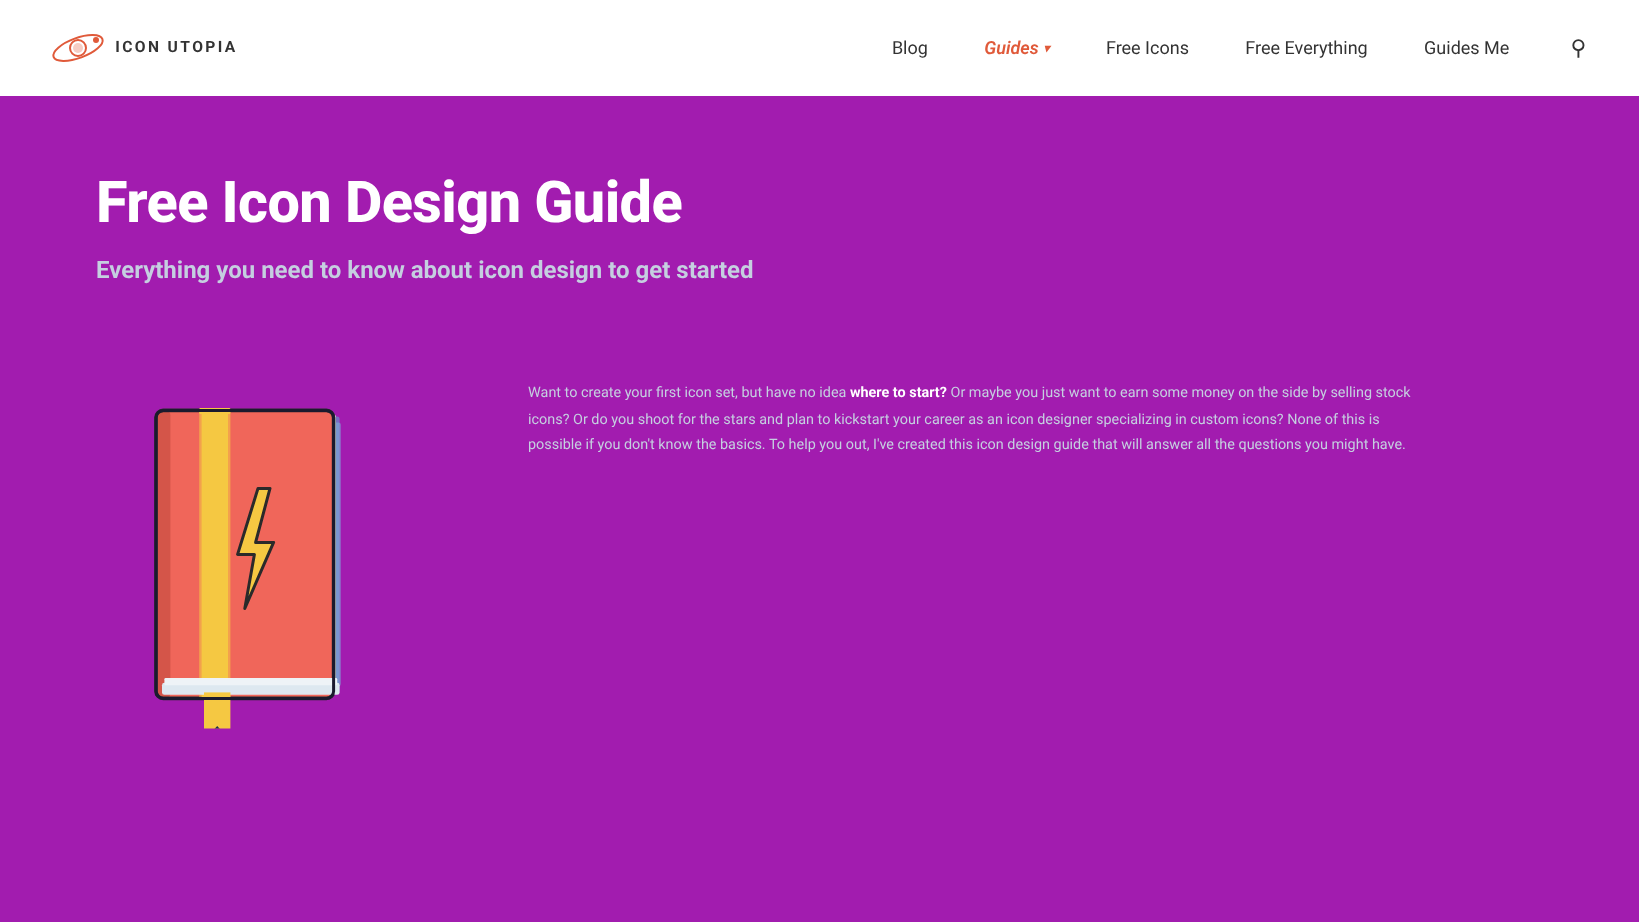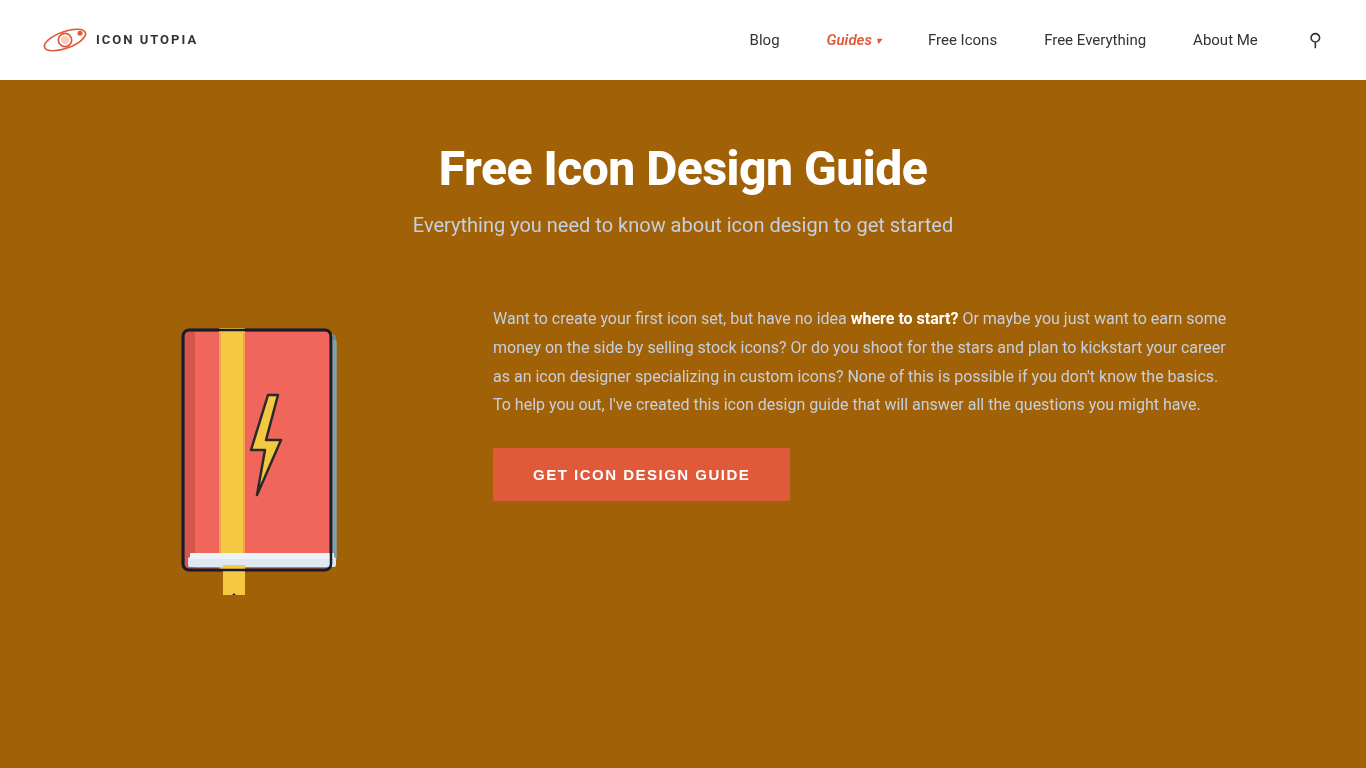--- a/index.html
+++ b/index.html
@@ -82,43 +82,43 @@
       background: none;
       border: none;
       cursor: pointer;
       font-size: 18px;
       color: #333;
       padding: 4px;
     }
 
     
     .hero {
-      background: #a16207;
+      background: #a21caf;
       min-height: 688px;
       display: flex;
       flex-direction: column;
-      align-items: center;
+      align-items: flex-start;
       padding: 60px 80px 44px;
     }
 
     .hero-title {
       font-size: 48px;
       font-weight: 800;
       color: #ffffff;
       text-align: center;
       margin-bottom: 16px;
       letter-spacing: -0.5px;
     }
 
     .hero-subtitle {
       font-size: 20px;
       color: #c5cfe0;
       text-align: center;
-      font-weight: 400;
-      margin-bottom: 48px;
+      font-weight: 700;
+      margin-bottom: 60px;
     }
 
     .hero-content {
       display: flex;
       align-items: flex-start;
       gap: 80px;
       max-width: 1100px;
       width: 100%;
     }
 
@@ -126,21 +126,21 @@
       flex-shrink: 0;
       width: 280px;
     }
 
     .hero-text {
       flex: 1;
       padding-top: 20px;
     }
 
     .hero-body {
-      font-size: 16px;
+      font-size: 12px;
       line-height: 1.8;
       color: #c5cfe0;
       margin-bottom: 28px;
     }
 
     .hero-body strong {
       color: #fff;
       font-weight: 700;
     }
 
@@ -188,21 +188,21 @@
   </a>
 
   <nav>
     <a class="nav-link" href="#">Blog</a>
     <a class="nav-link active nav-link-with-arrow" href="#">
       <span>Guides</span>
       <span class="nav-arrow">▾</span>
     </a>
     <a class="nav-link" href="#">Free Icons</a>
     <a class="nav-link" href="#">Free Everything</a>
-    <a class="nav-link" href="#">About Me</a>
+    <a class="nav-link" href="#">Guides Me</a>
     <button class="search-btn">
       <span>⚲</span>
     </button>
   </nav>
 </header>
 
 <section class="hero">
   <h1 class="hero-title">Free Icon Design Guide</h1>
   <p class="hero-subtitle">Everything you need to know about icon design to get started</p>
 
@@ -238,16 +238,15 @@
         <polygon points="90,320 101,308 112,320" fill="#1e2d4e"></polygon>
 
         <rect x="50" y="45" width="148" height="240" rx="6" fill="none" stroke="#1a1a2e" stroke-width="2.5"></rect>
       </svg>
     </div>
 
     <div class="hero-text">
       <p class="hero-body">
         Want to create your first icon set, but have no idea <strong>where to start?</strong> Or maybe you just want to earn some money on the side by selling stock icons? Or do you shoot for the stars and plan to kickstart your career as an icon designer specializing in custom icons? None of this is possible if you don't know the basics. To help you out, I've created this icon design guide that will answer all the questions you might have.
       </p>
-      <button class="cta-button">GET ICON DESIGN GUIDE</button>
     </div>
   </div>
 </section>
 
 </body></html>

